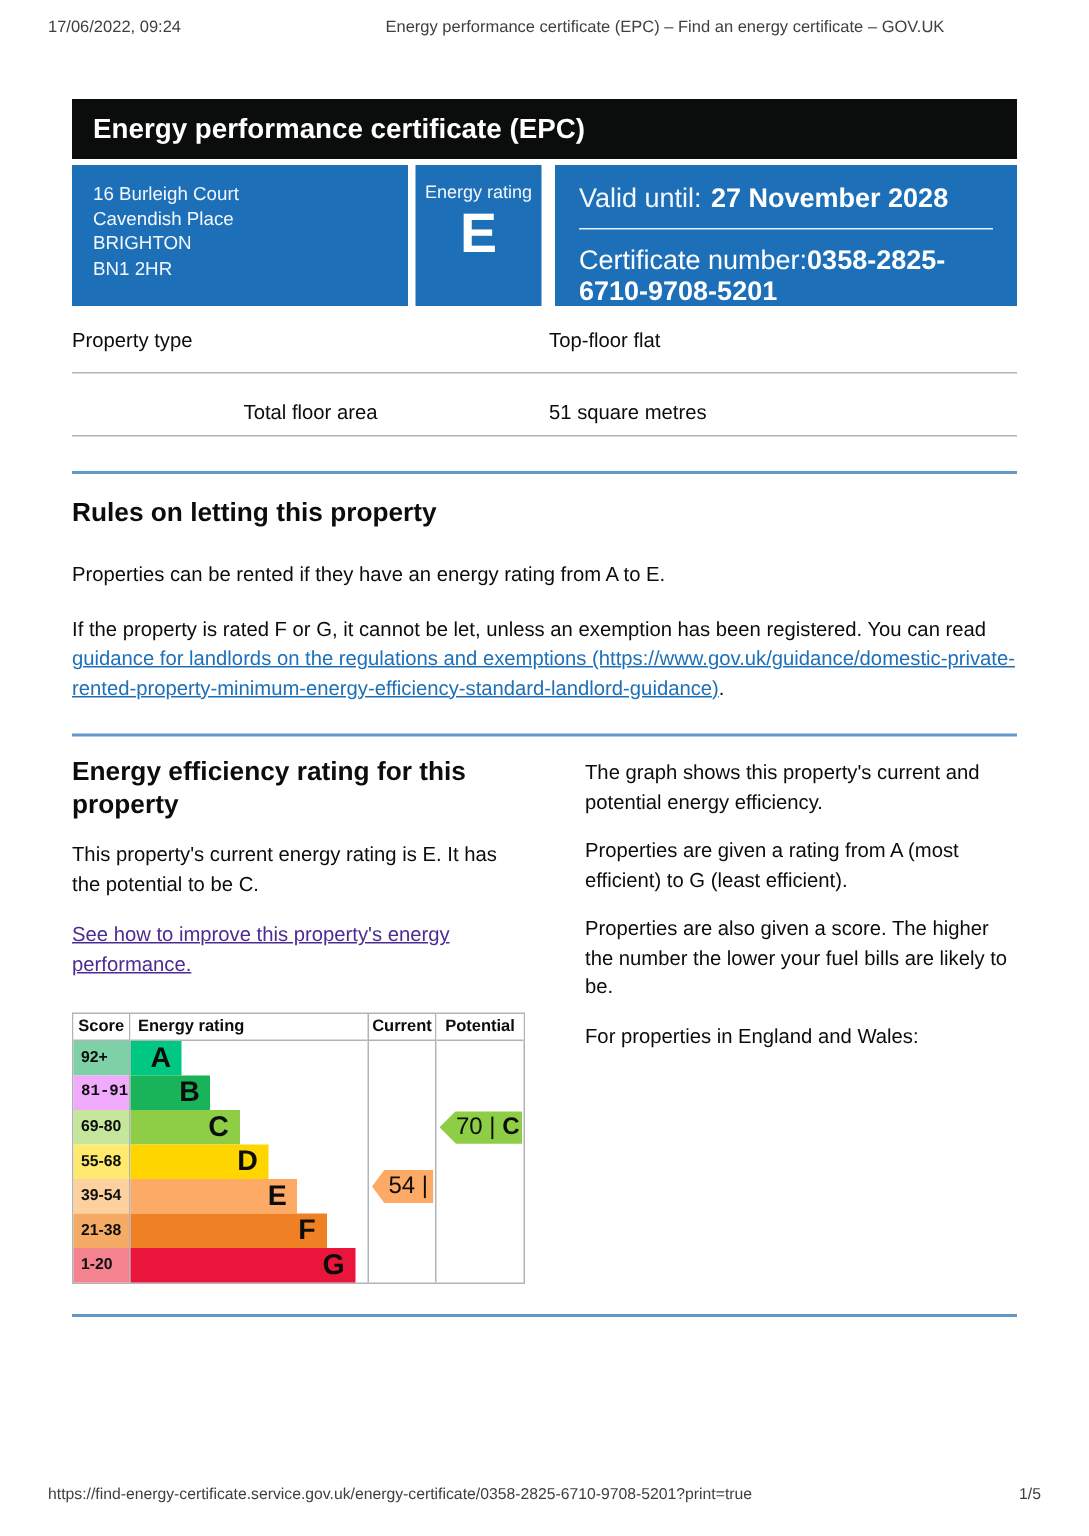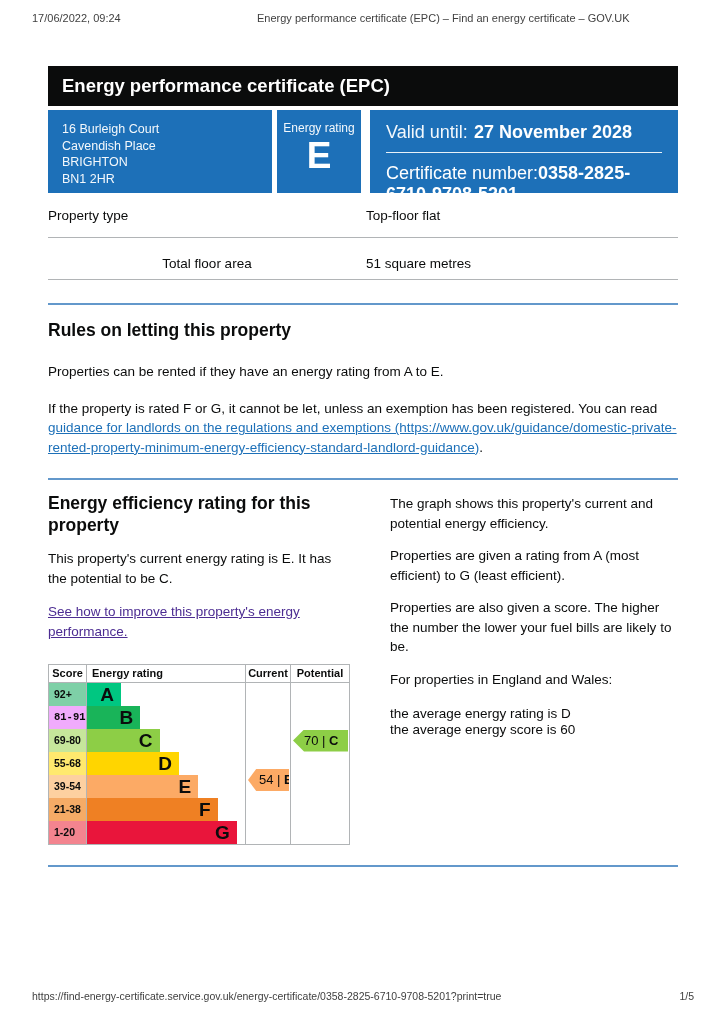--- a/index.html
+++ b/index.html
@@ -26,21 +26,21 @@
   .footer-url{float:left;}
   .footer-page{float:right;}
 
   .content{position:absolute;top:66px;left:48px;width:630px;}
 
   
   .banner{background:var(--banner-black);color:#fff;height:40px;line-height:40px;padding-left:14px;
     font-size:18.5px;font-weight:700;}
 
   
-  .summary-row{display:flex;margin-top:4px;height:83px;gap:5px;}
+  .summary-row{display:flex;margin-top:4px;height:94px;gap:5px;}
   .box{background:var(--govuk-blue);color:#fff;}
   .address-box{width:224px;padding:11px 14px;font-size:12.5px;line-height:16.5px;color:rgba(255,255,255,.95);}
   .rating-box{width:84px;text-align:center;padding-top:11px;margin-right:4px;}
   .rating-box .rating-label{font-size:12px;color:rgba(255,255,255,.95);}
   .rating-box .rating-letter{font-size:37px;font-weight:700;line-height:42px;}
   .validity-box{flex:1;padding:12px 16px;font-size:18px;}
   .validity-row .v-label{display:inline-block;width:88px;color:rgba(255,255,255,.95);}
   .validity-row b{font-weight:700;}
   .validity-divider{border-top:1px solid rgba(255,255,255,.9);margin:9px 0 10px 0;}
 
@@ -82,21 +82,21 @@
   .col-current{width:45px;}
   .col-potential{width:59px;}
   .chart-head{height:18px;line-height:17px;font-size:11px;font-weight:700;border-bottom:1px solid var(--chart-border);
     text-align:center;background:#fff;}
   .col-bars .chart-head{text-align:left;padding-left:5px;}
   .score-cell{height:23px;line-height:23px;font-size:10.5px;font-weight:700;padding-left:5px;}
   .bar-cell{height:23px;}
   .bar{height:23px;line-height:23px;text-align:right;padding-right:7px;font-size:19px;font-weight:700;color:#0b0c0c;}
   .arrow-slot{position:absolute;top:18px;left:0;right:0;bottom:0;}
   .arrow{position:absolute;height:22px;line-height:22px;clip-path:polygon(0 50%,20% 0,100% 0,100% 100%,20% 100%);
-    font-size:13px;padding-left:11px;color:#0b0c0c;white-space:nowrap;}
+    font-size:16px;padding-left:11px;color:#0b0c0c;white-space:nowrap;}
   .arrow b{font-weight:700;}
 </style>
 </head>
 <body>
 
 <div class="meta-bar">
   <span class="meta-timestamp">17/06/2022, 09:24</span>
   <span class="meta-doc-title">Energy performance certificate (EPC) – Find an energy certificate – GOV.UK</span>
 </div>
 
@@ -205,24 +205,20 @@
       </div>
     </div>
 
     <div class="right-col">
       <div id="info-paragraphs">
           <p class="info-p">The graph shows this property's current and potential energy efficiency.</p>
           <p class="info-p">Properties are given a rating from A (most efficient) to G (least efficient).</p>
           <p class="info-p">Properties are also given a score. The higher the number the lower your fuel bills are likely to be.</p>
           <p class="info-p">For properties in England and Wales:</p>
         </div>
-      <div class="averages" id="averages">
-          <div>the average energy rating is D</div>
-          <div>the average energy score is 60</div>
-        </div>
     </div>
   </div>
 
   <hr class="section-divider divider-3">
 </div>
 
 <div class="print-footer">
   <span class="footer-url">https://find-energy-certificate.service.gov.uk/energy-certificate/0358-2825-6710-9708-5201?print=true</span>
   <span class="footer-page">1/5</span>
 </div>

